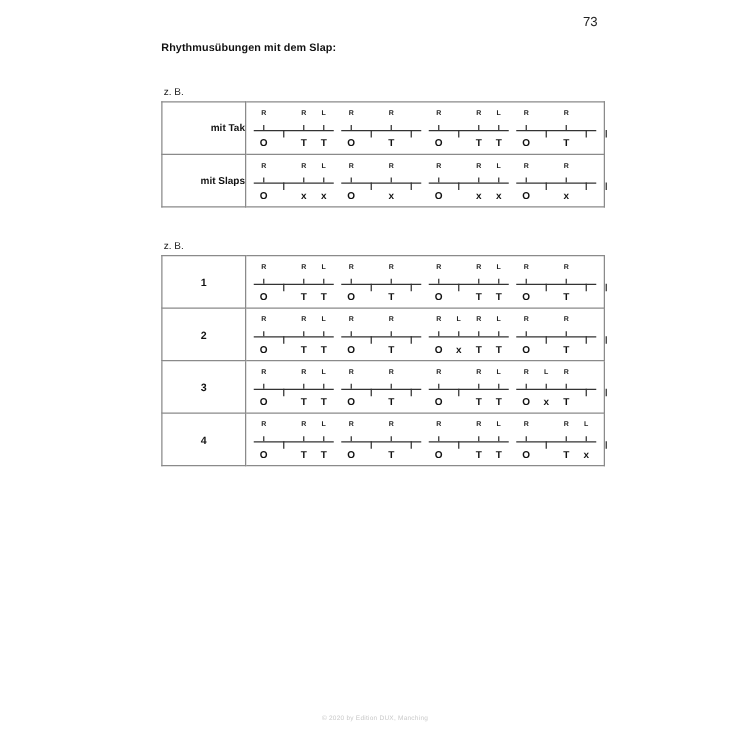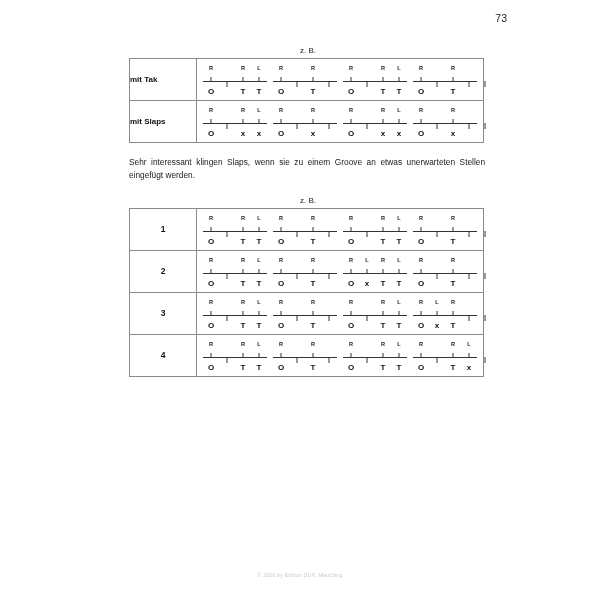--- a/index.html
+++ b/index.html
@@ -16,21 +16,21 @@
     overflow: hidden;
   }
   .page {
     position: absolute;
     left: 0; top: 0;
     width: 600px;
     height: 600px;
   }
   .page-number {
     position: absolute;
-    right: 93px;
+    right: 122px;
     top: 12px;
     font-size: 10.5px;
     color: #222;
   }
   .content {
     position: absolute;
     left: 129px;
     top: 33px;
     width: 356px;
   }
@@ -46,37 +46,36 @@
     line-height: 1.62;
     margin: 0;
     text-align: justify;
     color: #1a1a1a;
   }
   .spacer-12 { height: 13px; }
   .zb {
     font-size: 8px;
     margin: 0 0 3px 2px;
     color: #1a1a1a;
-    text-align: center;
   }
 
   
   table.rhythm-table {
     border-collapse: collapse;
     width: 355px;
     table-layout: fixed;
   }
   table.rhythm-table td {
     border: 1px solid #8a8a8a;
     padding: 0;
     vertical-align: middle;
   }
   td.label-cell {
     width: 66px;
-    text-align: left;
+    text-align: right;
     font-size: 8px;
     font-weight: bold;
     color: #111;
   }
   td.num-cell {
     width: 66px;
     text-align: center;
     font-size: 8.5px;
     font-weight: bold;
     color: #111;
@@ -177,20 +176,21 @@
 </style>
 </head>
 <body>
 
 <div class="page">
 
   <div class="page-number">73</div>
 
   <div class="content">
 
+    <div class="heading">Rhythmusübungen mit dem Slap:</div>
 
 
     <div class="spacer-12"></div>
 
     <div class="zb">z. B.</div>
 
     <table class="rhythm-table">
       <tbody id="table1-body">
           <tr>
             <td class="label-cell">mit Tak</td>
@@ -370,21 +370,20 @@
                   <div class="stem-down"></div>
                 </div>
               </div>
             </td>
           </tr>
         </tbody>
     </table>
 
     <div class="spacer-12"></div>
 
-    <p class="para">Sehr interessant klingen Slaps, wenn sie zu einem Groove an etwas unerwarteten Stellen eingefügt werden.</p>
 
     <div class="spacer-12"></div>
 
     <div class="zb">z. B.</div>
 
     <table class="rhythm-table">
       <tbody id="table2-body">
           <tr>
             <td class="num-cell">1</td>
             <td class="notation-cell">

